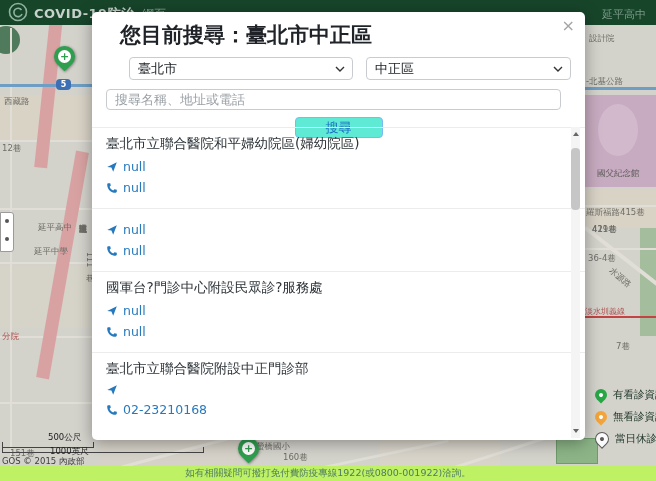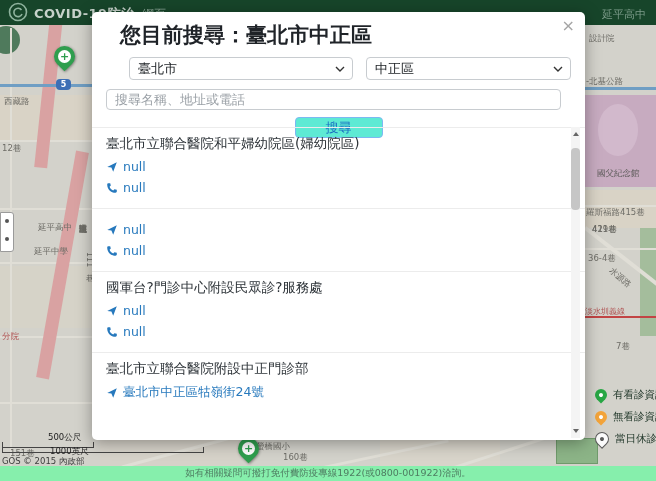--- a/index.html
+++ b/index.html
@@ -8,21 +8,21 @@
 
   
   .topbar{position:absolute;left:0;top:0;width:656px;height:25px;background:#17452a;z-index:6;
     display:flex;align-items:center;}
   .logo{position:absolute;left:8px;top:2px;width:20px;height:20px;}
   .brand{position:absolute;left:34px;top:5px;font-size:13px;font-weight:bold;color:#c6d2ca;letter-spacing:.5px;}
   .topnav{position:absolute;left:142px;top:6px;font-size:12px;color:#87a392;}
   .toplink{position:absolute;right:10px;top:7px;font-size:11px;color:#7d9c8a;cursor:pointer;}
 
   
-  .footer{position:absolute;left:0;bottom:0;width:656px;height:15px;background:#86efac;z-index:6;
+  .footer{position:absolute;left:0;bottom:0;width:656px;height:15px;background:#bef264;z-index:6;
     display:flex;align-items:center;justify-content:center;}
   .footer span{font-size:9.5px;color:#4e7c61;}
 
   
   .map{position:absolute;inset:0;background:#d3d2cb;z-index:1;}
   .blk{position:absolute;}
   .mlabel{position:absolute;font-size:8.5px;color:#6e6d67;white-space:nowrap;z-index:2;}
   .mlabel.red{color:#b05252;}
   .mlabel.vert{writing-mode:vertical-rl;}
   .mlabel.rot{transform:rotate(40deg);}
@@ -267,21 +267,26 @@
         </a>
       </div>
       <div class="divider"></div>
 
       <div class="result">
         <div class="result-name">臺北市立聯合醫院附設中正門診部</div>
         <a class="result-link">
           <svg width="12" height="12" viewBox="0 0 20 20">
               <path d="M2 10 L18 2 L12 18 L9 11 Z" fill="#2779bd"></path>
             </svg>
-          <span>臺北市中正區牯嶺街24號</span>
+        </a>
+        <a class="result-link">
+          <svg width="12" height="12" viewBox="0 0 20 20">
+              <path d="M4 2 C3 2 2 3 2 4 c0 8 6 14 14 14 1 0 2-1 2-2 v-3 l-4-1 -2 2 c-3-1-5-3-6-6 l2-2 -1-4 Z" fill="#2779bd"></path>
+            </svg>
+          <span>02-23210168</span>
         </a>
       </div>
     </div>
 
     <div class="sbar">
       <div class="sb-up"></div>
       <div class="sb-thumb"></div>
       <div class="sb-down"></div>
     </div>
   </div>

